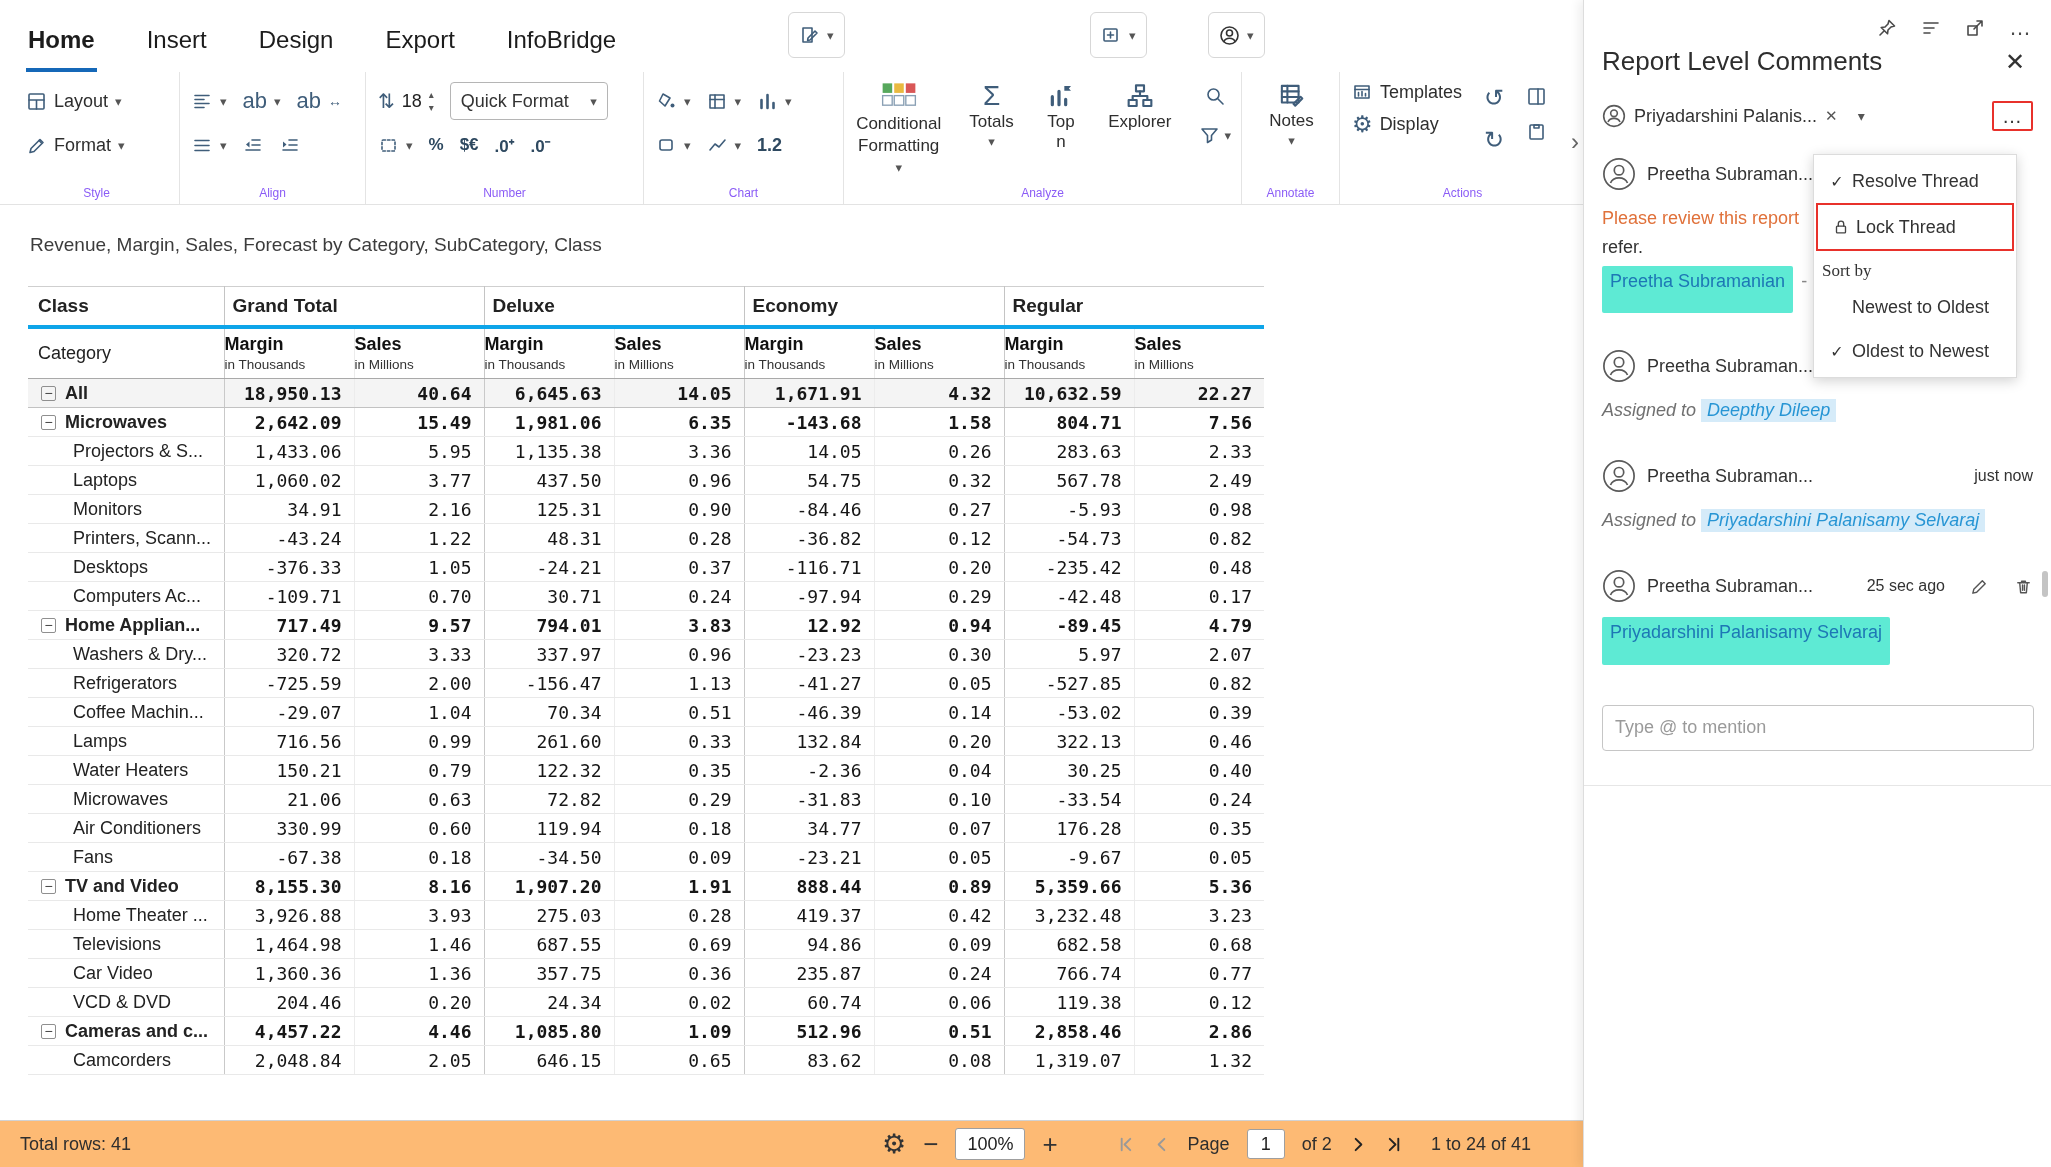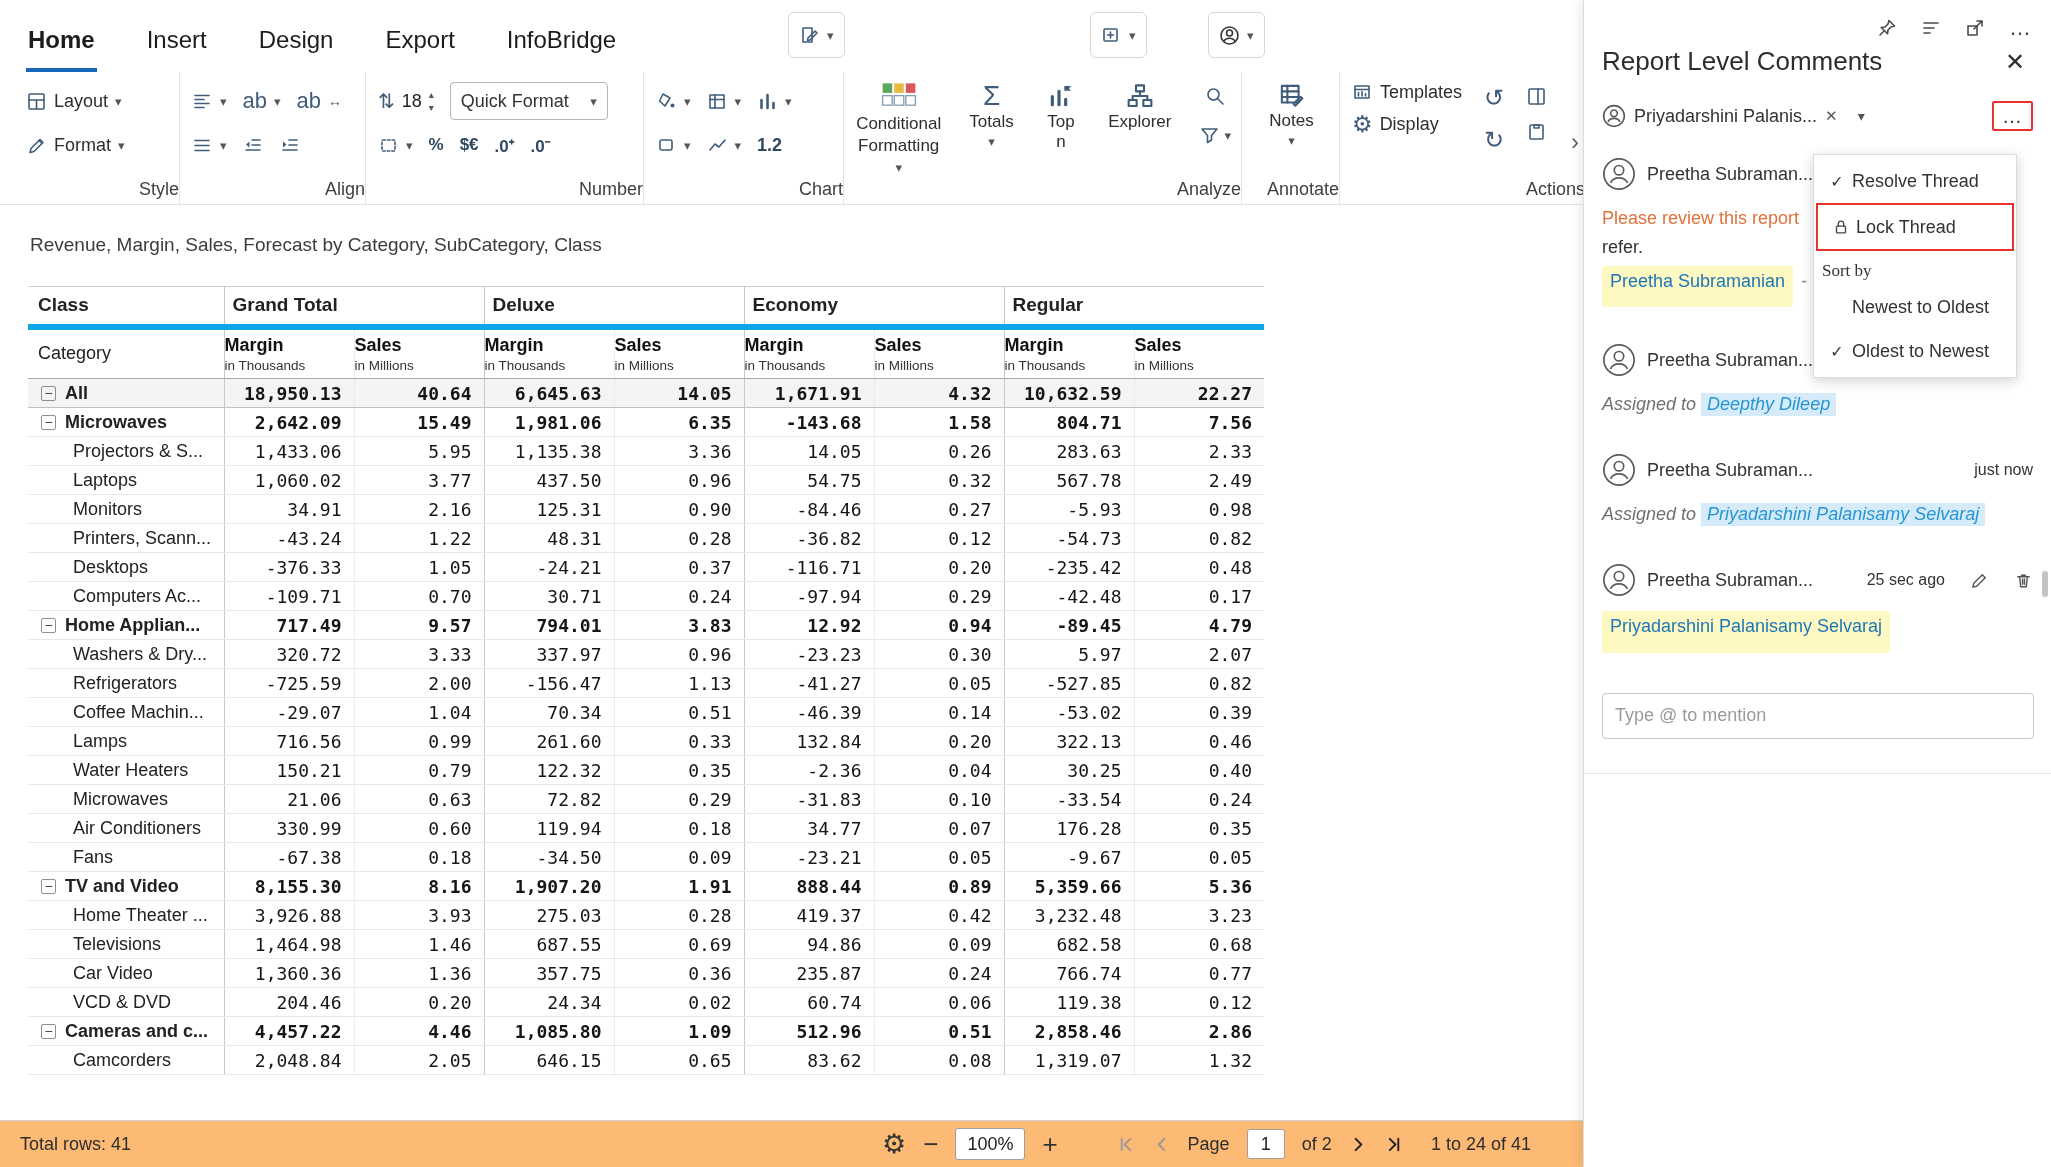--- a/index.html
+++ b/index.html
@@ -13,21 +13,21 @@
   
   .tabbar { height:72px; position:relative; display:flex; align-items:flex-end; padding-left:26px; }
   .tab { font-size:24px; color:#1c1c1c; margin-right:48px; padding:0 2px 14px; cursor:default; border-bottom:4px solid transparent; }
   .tab.active { font-weight:bold; border-bottom-color:#1568b8; }
   .topbtn { position:absolute; top:12px; height:46px; display:flex; align-items:center; gap:7px; padding:0 10px; border:1px solid #d7d7d7; border-radius:6px; background:#fff; }
   .editbtn { left:788px; } .addbtn { left:1090px; } .acctbtn { left:1208px; }
 
   
   .ribbon { position:relative; height:133px; display:flex; padding-left:14px; border-bottom:1px solid #e3e3e3; }
   .rgroup { position:relative; padding:10px 10px 24px 12px; border-right:1px solid #e4e4e4; display:flex; flex-direction:column; gap:6px; flex:none; }
-  .glabel { position:absolute; bottom:4px; left:0; right:0; text-align:right; font-size:18px; color:#404040; }
+  .glabel { position:absolute; bottom:4px; left:0; right:0; text-align:center; font-size:12px; color:#8b5cf6; }
   .rrow { display:flex; align-items:center; gap:16px; height:38px; }
   .rbtn { display:flex; align-items:center; gap:7px; font-size:18px; color:#2e2e2e; cursor:default; white-space:nowrap; }
   .chev { font-size:13px; color:#555; }
   .glyph { font-size:20px; color:#3f5d7a; line-height:1; }
   .ic { width:21px; height:21px; stroke:#3f5d7a; fill:none; stroke-width:1.6; stroke-linecap:round; stroke-linejoin:round; flex:none; }
   .icfill { fill:#3f5d7a; stroke:none; }
   .abtxt { font-size:22px; color:#3f5d7a; }
   .sizebox { display:flex; align-items:center; gap:7px; font-size:18px; }
   .stepper { display:flex; flex-direction:column; line-height:1; gap:3px; font-size:10px; color:#555; }
   .qf { display:flex; align-items:center; justify-content:space-between; width:158px; height:38px; border:1px solid #b5b5b5; border-radius:4px; padding:0 10px; font-size:18px; color:#333; background:#fff; }
@@ -41,21 +41,21 @@
   .cuticons { display:flex; flex-direction:column; gap:14px; padding-top:4px; width:26px; overflow:hidden; }
   .actions-main { display:flex; flex-direction:column; gap:10px; }
   .ribbon-expand { position:absolute; right:4px; top:56px; font-size:24px; color:#666; }
 
   
   .report-title { position:absolute; left:30px; top:234px; font-size:19px; color:#3c3c3c; }
   .table-wrap { position:absolute; left:28px; top:286px; }
   table { border-collapse:collapse; table-layout:fixed; border-top:1px solid #cfcfcf; }
   col.c0 { width:196px; } col.cn { width:130px; }
   th,td { overflow:hidden; white-space:nowrap; }
-  .h1 th { height:40px; border-bottom:6px solid #0ea5e9; vertical-align:middle; font-weight:bold; }
+  .h1 th { height:40px; border-bottom:4px solid #0ea5e9; vertical-align:middle; font-weight:bold; }
   .class-h { font-size:19px; text-align:left; padding-left:10px; }
   .grp { font-size:19px; text-align:left; padding-left:8px; border-left:1px solid #c4c4c4; }
   .h2 th { height:52px; border-bottom:1px solid #a9a9a9; vertical-align:middle; font-weight:normal; }
   .cat-h { text-align:left; padding-left:10px; font-size:18px; color:#222; }
   .mh { text-align:left; padding-right:12px; }
   .mh .m { font-size:18px; font-weight:bold; color:#111; }
   .mh .u { font-size:13.5px; color:#333; margin-top:2px; }
   .gs { border-left:1px solid #c9c9c9; }
   .ls { border-left:1px solid #ececec; }
   tbody td { height:29px; border-bottom:1px solid #e9e9e9; font-size:18px; }
@@ -95,21 +95,21 @@
   .dots-btn { margin-left:auto; border:2px solid #e8312b; padding:0 8px; height:30px; display:flex; align-items:center; font-size:20px; color:#333; letter-spacing:1px; border-radius:2px; }
   .threads { padding:26px 18px 0 18px; }
   .thread { margin-bottom:36px; }
   .thread-head { display:flex; align-items:center; gap:11px; }
   .avatar { width:34px; height:34px; flex:none; stroke:#5a5a5a; fill:none; stroke-width:1.8; }
   .author { font-size:18px; color:#333; }
   .time { margin-left:auto; font-size:16px; color:#333; }
   .t-action { width:19px; height:19px; stroke:#555; fill:none; stroke-width:1.5; stroke-linecap:round; stroke-linejoin:round; margin-left:14px; }
   .thread-body { margin-top:14px; font-size:18px; line-height:1.45; color:#333; }
   .warn { color:#e0713a; margin-bottom:3px; }
-  .chip { background:#fef9c3; color:#1d77b5; padding:2px 8px 13px; border-radius:2px; display:inline-block; }
+  .chip { background:#5eead4; color:#1d77b5; padding:2px 8px 19px; border-radius:2px; display:inline-block; }
   .suffix { color:#888; margin-left:8px; }
   .assigned { font-style:italic; color:#707070; }
   .assignee { font-style:italic; background:#d5ebf9; color:#2795d4; padding:1px 6px 2px; }
   .mention-input { margin:4px 18px 0 18px; width:432px; height:46px; border:1px solid #c6c6c6; border-radius:4px; padding:0 12px; font-size:18px; font-family:"Liberation Sans",sans-serif; color:#333; }
   .mention-input::placeholder { color:#9a9a9a; }
   .card-bottom { margin-top:34px; border-top:1px solid #e6e6e6; }
   .scroll-thumb { position:absolute; right:3px; top:571px; width:6px; height:26px; background:#c4c4c4; border-radius:3px; }
 
   
   .context-menu { position:absolute; left:229px; top:154px; width:204px; background:#fff; border:1px solid #dcdcdc; box-shadow:0 3px 12px rgba(0,0,0,.18); z-index:40; padding:4px 0; }

